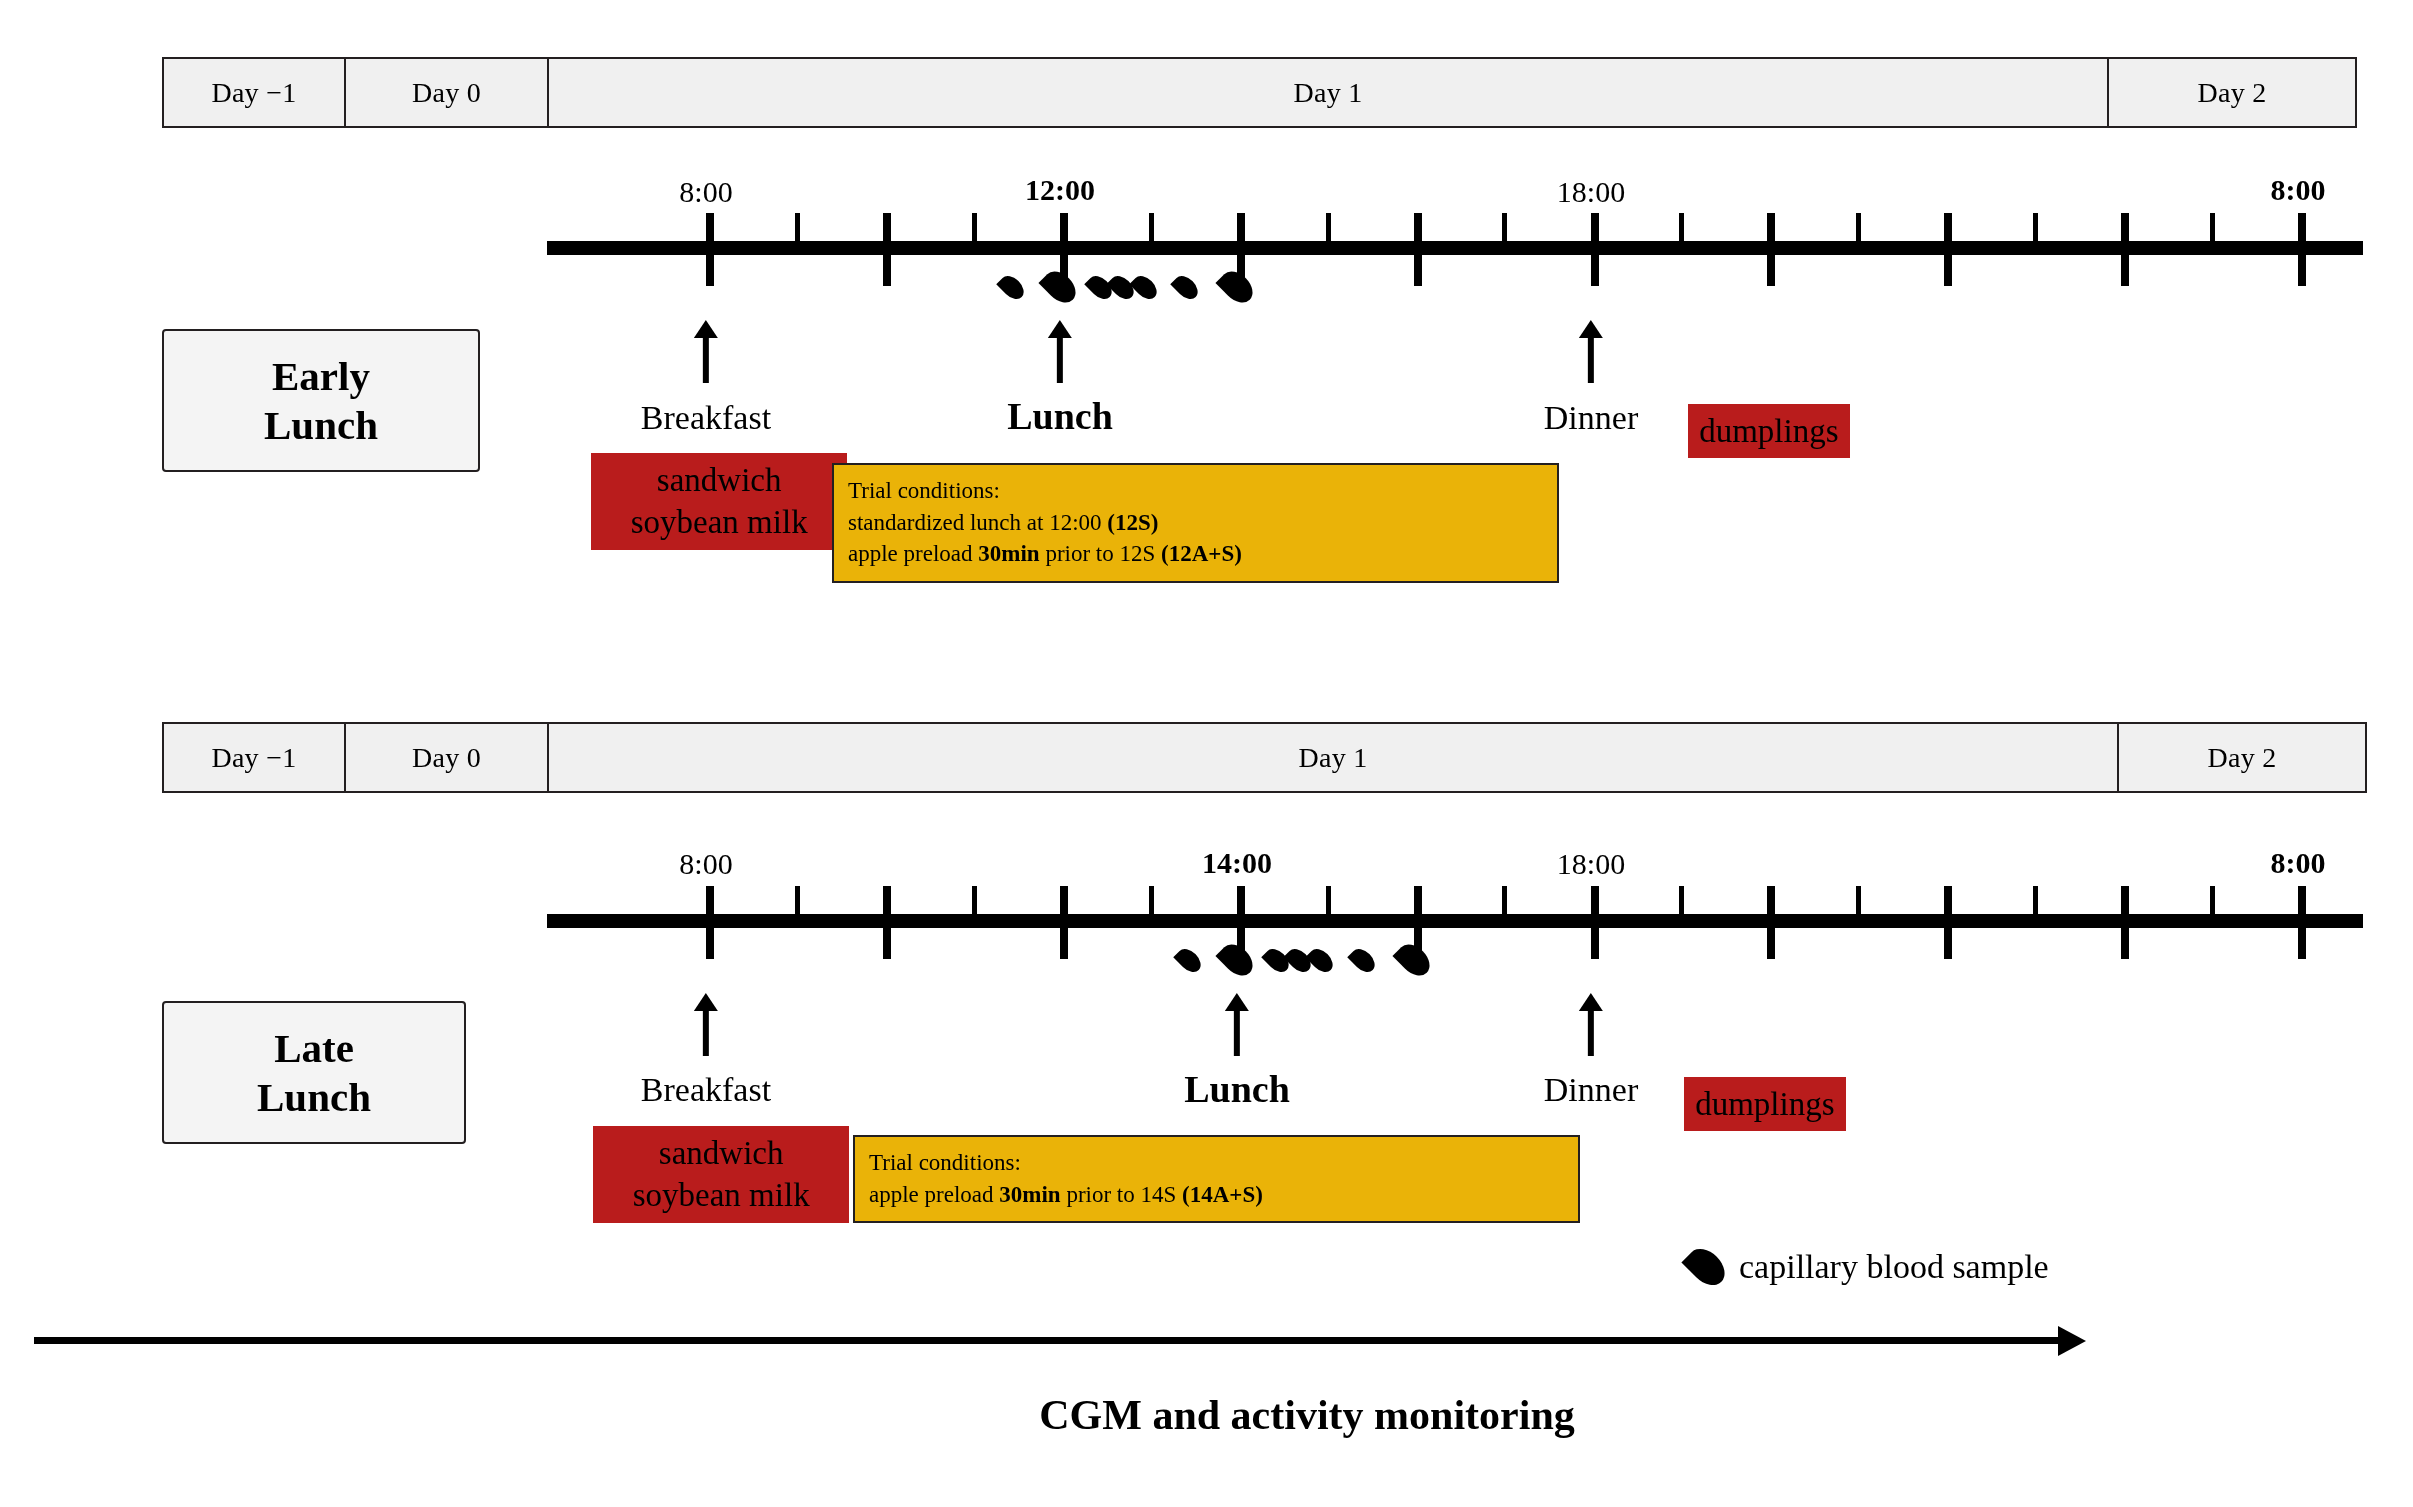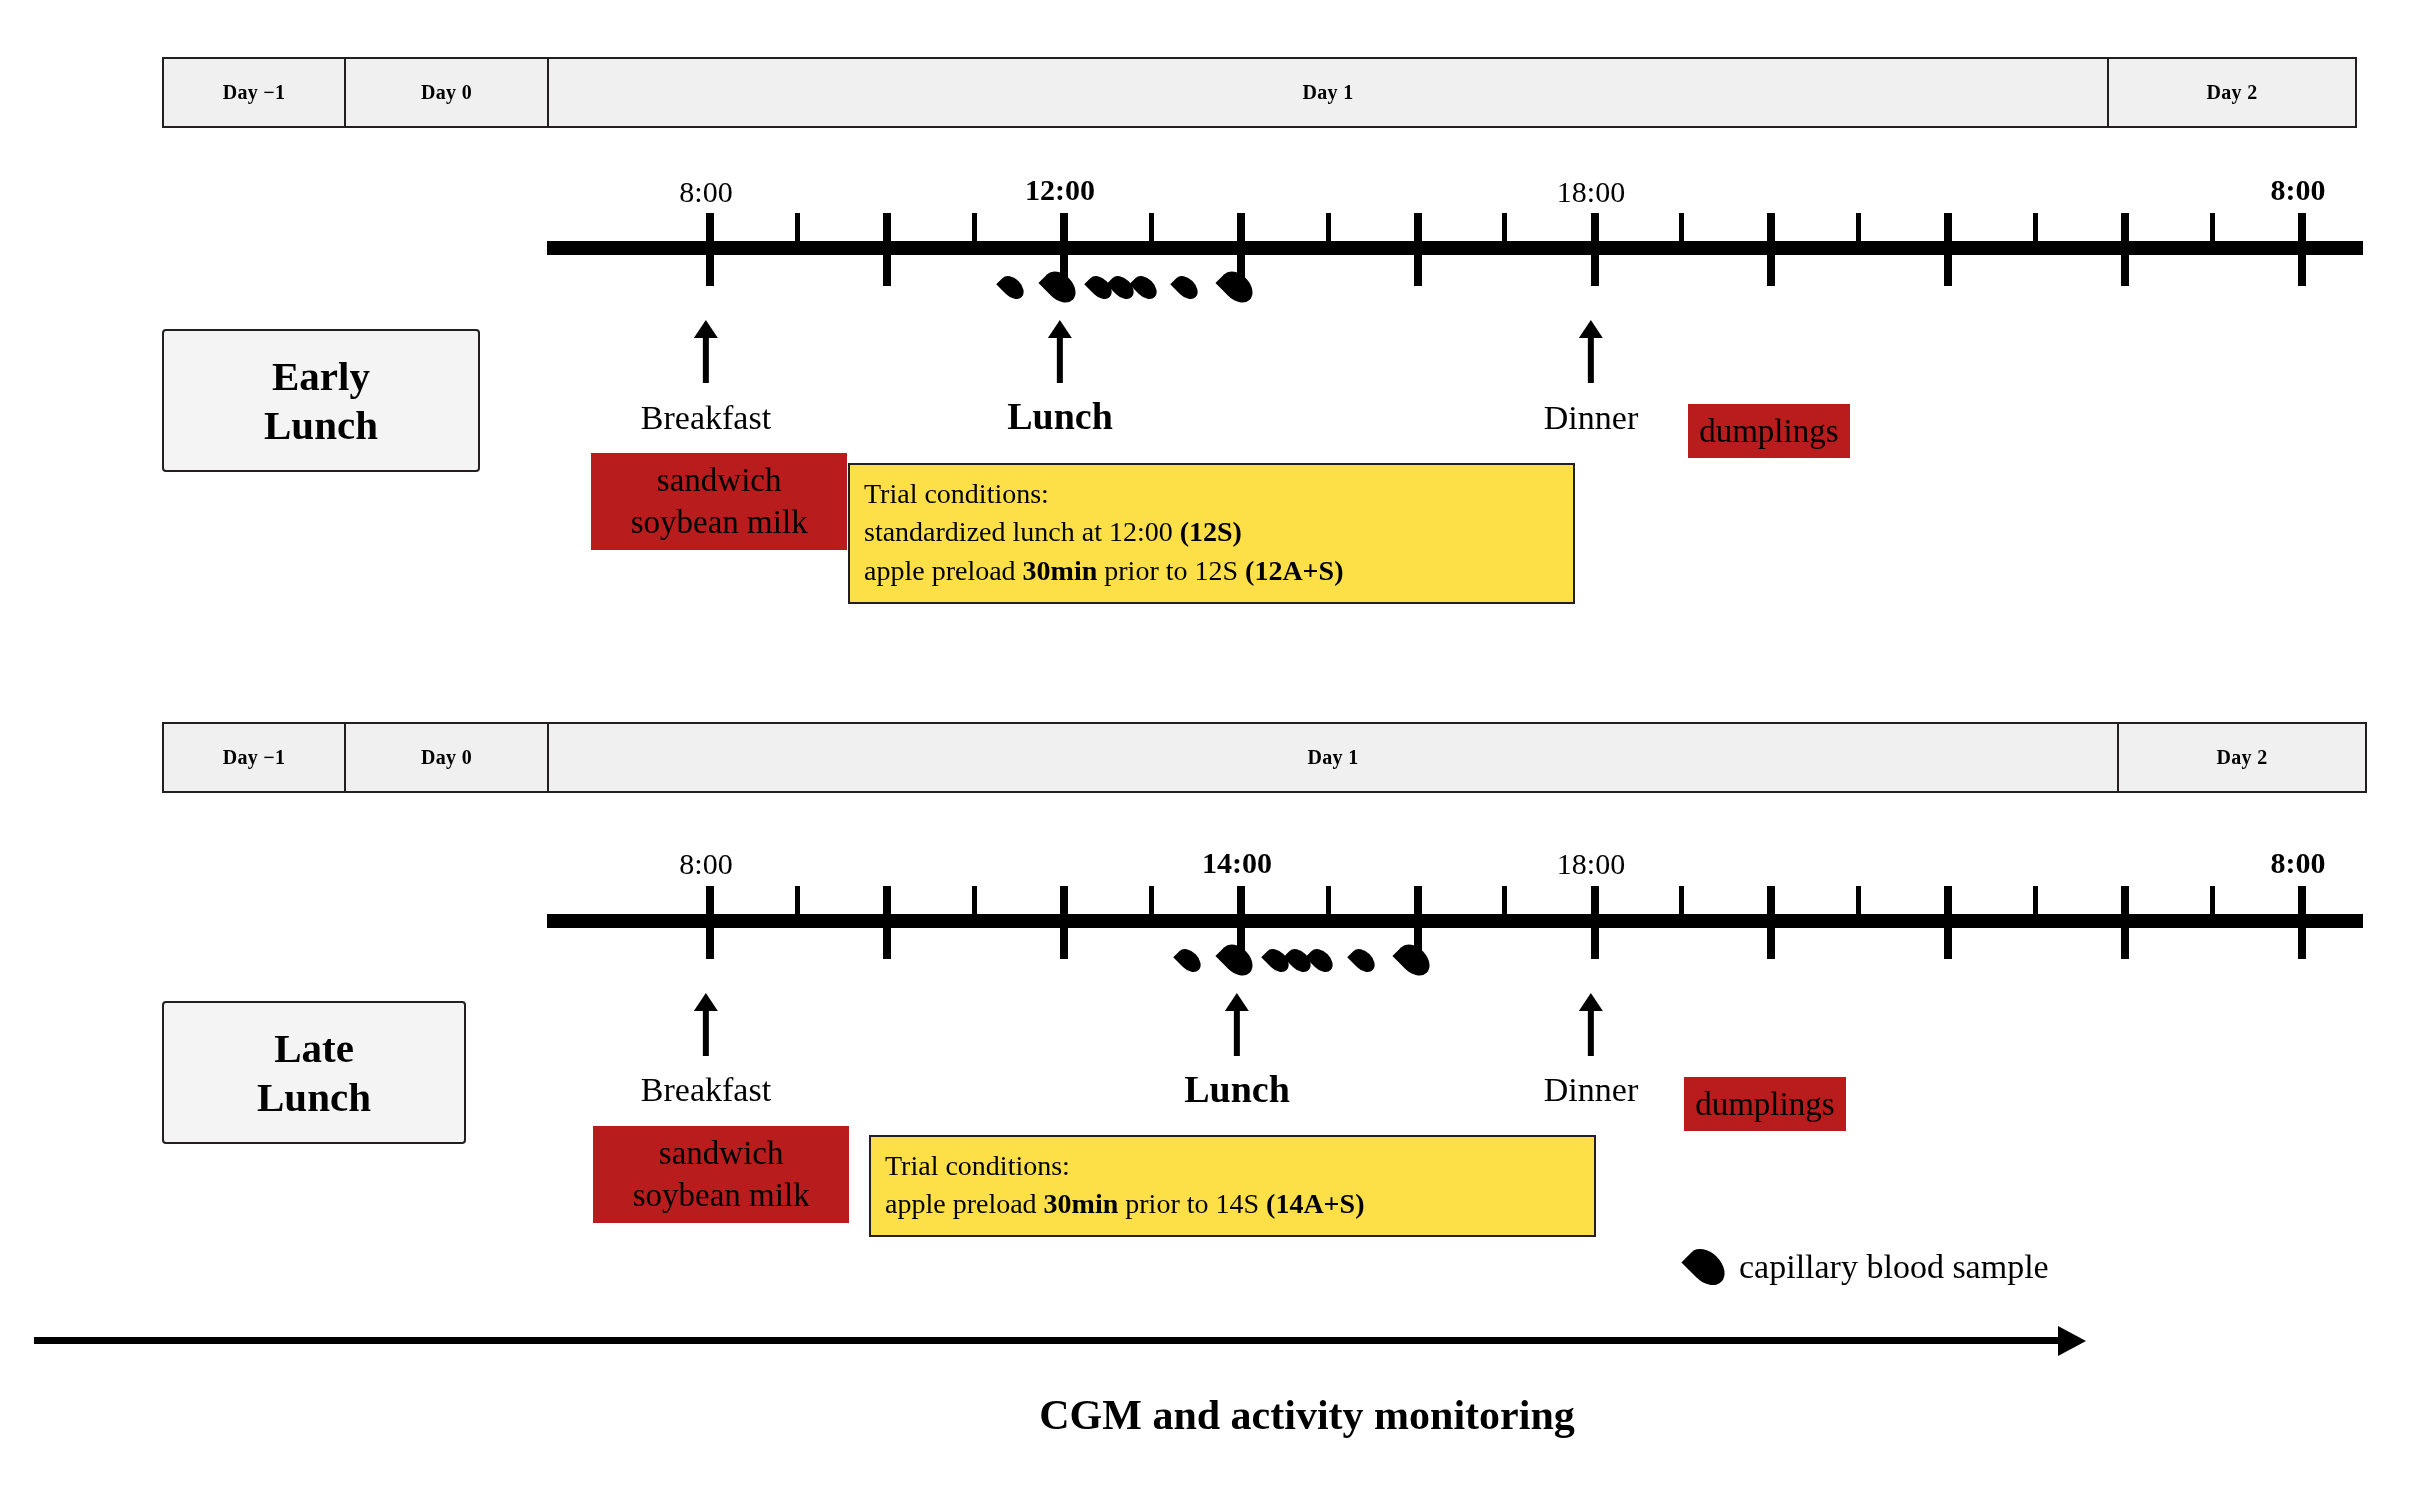--- a/index.html
+++ b/index.html
@@ -3,21 +3,21 @@
 <meta charset="utf-8">
 <style>
   html,body{margin:0;padding:0;background:#fff;}
   body{width:2413px;height:1507px;position:relative;
        font-family:"Liberation Serif","DejaVu Serif",serif;color:#000;}
   .panel{position:absolute;left:0;top:0;width:2413px;}
 
   
   .daybar{position:absolute;display:flex;border:2.1px solid #231f20;background:#f0f0f0;box-sizing:border-box;}
   .daycell{border-right:2.1px solid #231f20;box-sizing:border-box;display:flex;align-items:center;
-           justify-content:center;font-weight:bold;font-size:20px;letter-spacing:0.3px;}
+           justify-content:center;font-weight:normal;font-size:28px;letter-spacing:0.3px;}
   .daycell:last-child{border-right:none;}
 
   
   .axis{position:absolute;height:14px;background:#000;}
   .tick{position:absolute;background:#000;}
   .tick.major{width:7.7px;}
   .tick.minor{width:4.9px;}
   .tlabel{position:absolute;font-size:30px;white-space:nowrap;transform:translateX(-50%);}
   .tlabel.b{font-weight:bold;}
 
@@ -34,22 +34,22 @@
 
   
   .meal{position:absolute;font-size:34px;white-space:nowrap;transform:translateX(-50%);}
   .meal.b{font-weight:bold;font-size:38px;}
 
   
   .chip{position:absolute;background:#b91c1c;font-size:33px;line-height:1.30;
         padding:5.6px 11.2px;white-space:pre;}
 
   
-  .condbox{position:absolute;background:#fde047;border:2.1px solid #231f20;box-sizing:border-box;
-           padding:9.8px 14px 11.2px 14px;font-size:28px;line-height:1.38;margin-left:16px;}
+  .condbox{position:absolute;background:#eab308;border:2.1px solid #231f20;box-sizing:border-box;
+           padding:9.8px 14px 11.2px 14px;font-size:23px;line-height:1.38;}
   .condbox b{font-weight:bold;}
 
   
   .pill{position:absolute;border:2.8px solid #231f20;border-radius:4px;background:#f4f4f4;
         box-sizing:border-box;display:flex;align-items:center;justify-content:center;
         text-align:center;font-weight:bold;font-size:41px;line-height:1.18;}
 
   
   .legend{position:absolute;display:flex;align-items:center;gap:18px;}
   .legend .ltext{font-weight:normal;font-size:34px;white-space:nowrap;}

